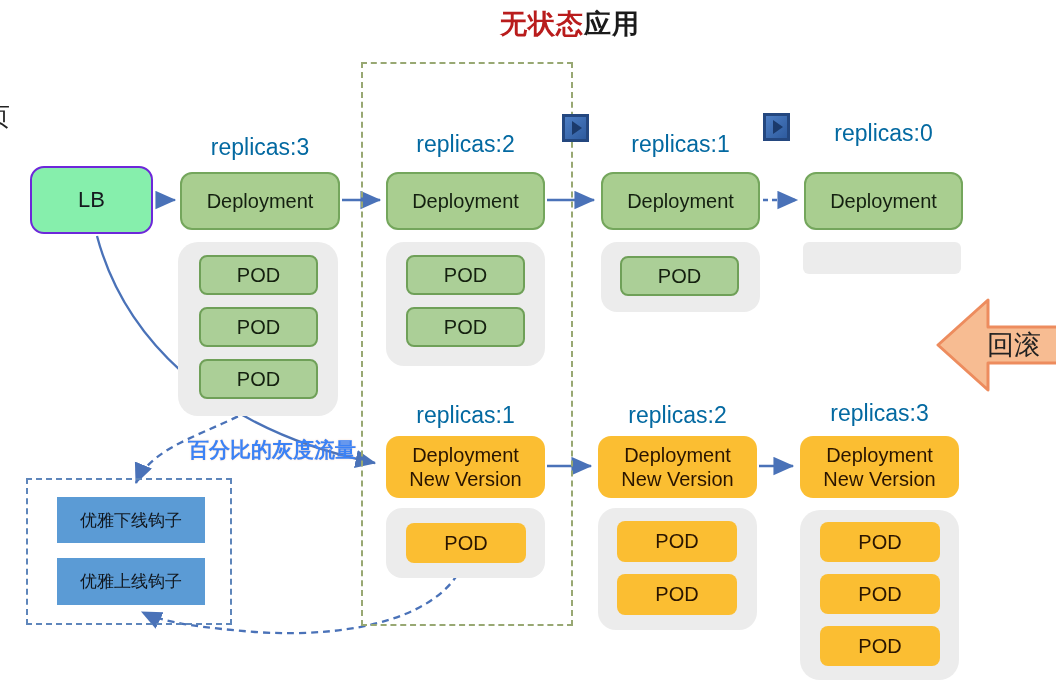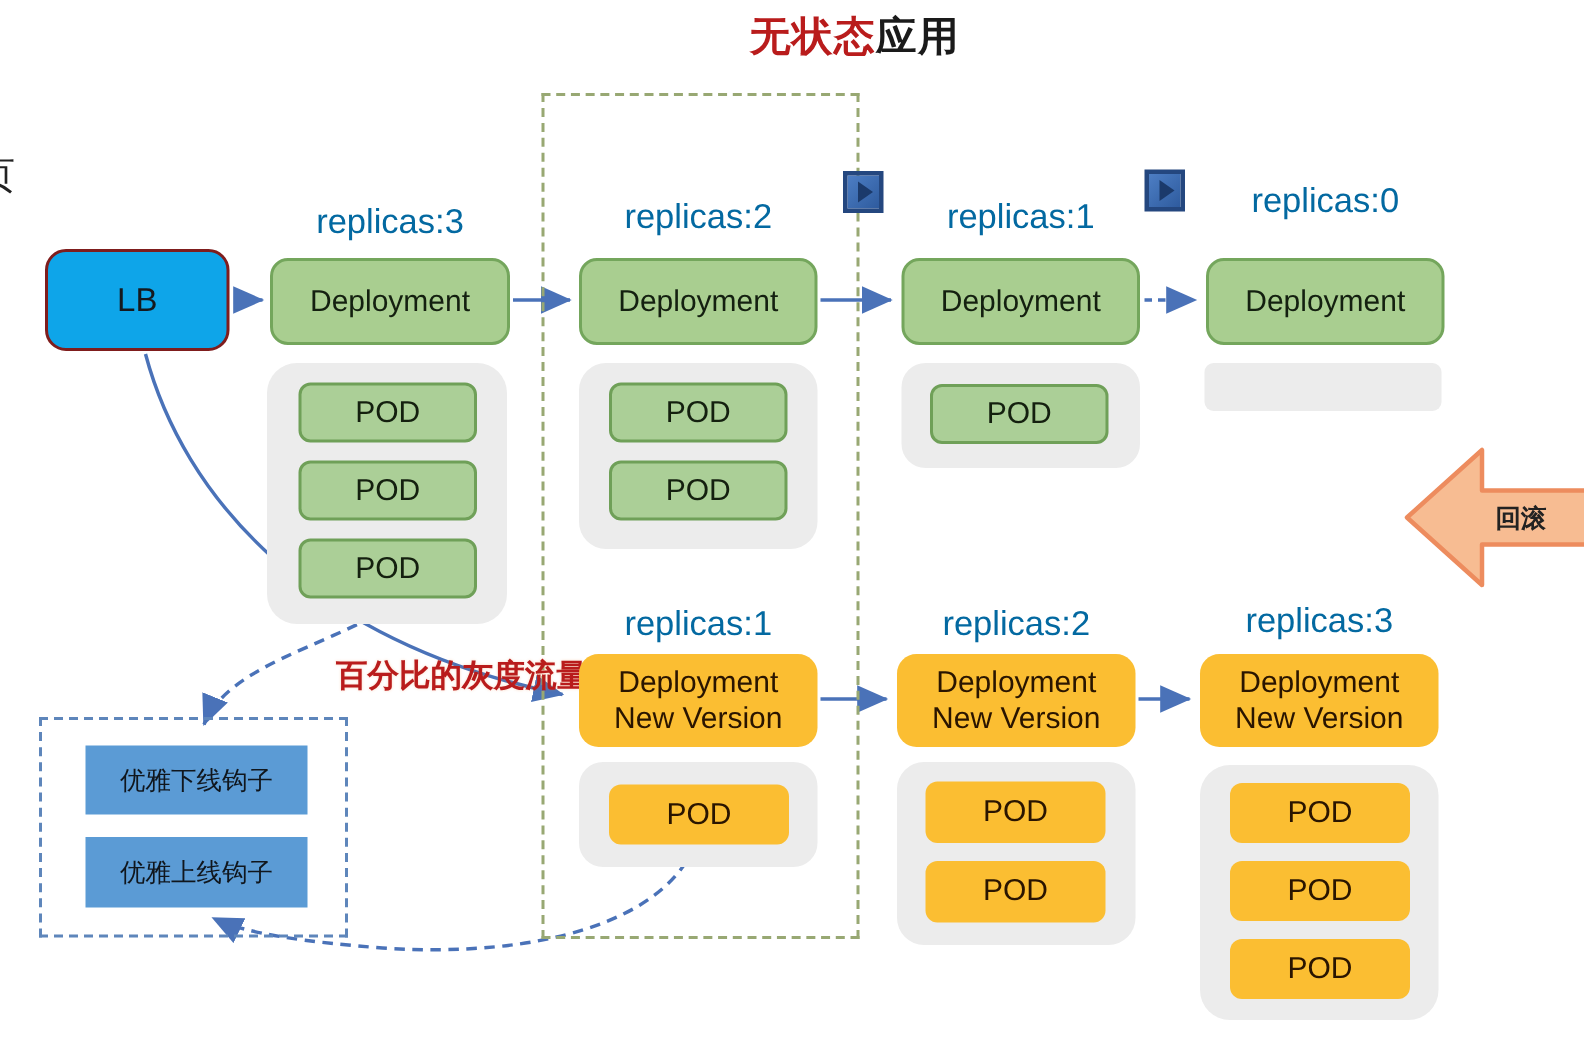--- a/index.html
+++ b/index.html
@@ -7,32 +7,32 @@
     position:relative;width:1056px;height:692px;overflow:hidden;background:#fff;
     font-family:"Liberation Sans","DejaVu Sans",sans-serif;color:#1a1a1a;
   }
   .abs{position:absolute;box-sizing:border-box;}
   .center{display:flex;align-items:center;justify-content:center;text-align:center;}
   .title{font-size:27px;font-weight:bold;letter-spacing:1px;}
   .title .red{color:#b91c1c;}
   .edge-glyph{font-size:25px;color:#222;}
   .canary-box{border:2px dashed #98A873;}
   .canary-label{font-size:24px;letter-spacing:2px;color:#111;}
-  .lb-box{background:#0ea5e9;border:2px solid #7f1d1d;border-radius:14px;font-size:22px;color:#15191e;}
+  .lb-box{background:#86efac;border:2px solid #6d28d9;border-radius:14px;font-size:22px;color:#15191e;}
   .dep-green{background:#A9CE90;border:2px solid #74A65C;border-radius:12px;font-size:20px;color:#142010;}
   .replicas{font-size:23px;color:#0369a1;}
   .pod-tray{background:#ECECEC;}
   .pod-green{background:#ABCF97;border:2px solid #6FA058;border-radius:8px;font-size:20px;color:#14200f;}
   .dep-orange{background:#FBBE32;border-radius:13px;font-size:20px;line-height:1.22;color:#2a1500;}
   .pod-orange{background:#FBBE32;border-radius:8px;font-size:20px;color:#2a1500;}
   .play{background:linear-gradient(135deg,#4d7ec4,#2e5b9e);border:3px solid #24477f;}
   .play::after{content:"";display:block;margin:4px 0 0 7px;width:0;height:0;
     border-left:10px solid #1b3a6b;border-top:7px solid transparent;border-bottom:7px solid transparent;}
-  .gray-traffic{font-size:21px;font-weight:bold;color:#b91c1c;text-shadow:0 0 2px rgba(237,125,49,.3);white-space:nowrap;margin-left:36px;}
-  .rollback-label{font-size:17px;font-weight:bold;color:#222;text-align:center;}
+  .gray-traffic{font-size:21px;font-weight:bold;color:#3b82f6;text-shadow:0 0 2px rgba(237,125,49,.3);white-space:nowrap;}
+  .rollback-label{font-size:27px;font-weight:normal;color:#222;text-align:center;}
   .hooks-box{border:2px dashed #5E86BB;}
   .hook-row{background:#5B9BD5;font-size:17px;color:#10161d;}
   svg{display:block;}
 </style>
 </head>
 <body>
 
 <div class="stage">
 
   <svg class="abs" style="left:0;top:0;" width="1056" height="692" viewBox="0 0 1056 692">

